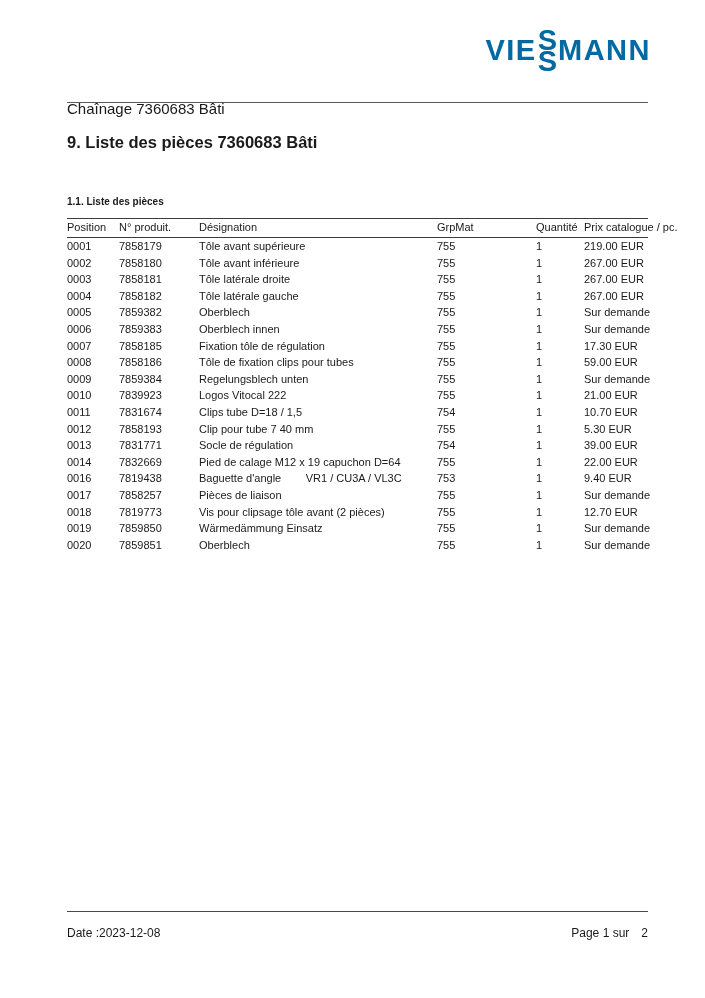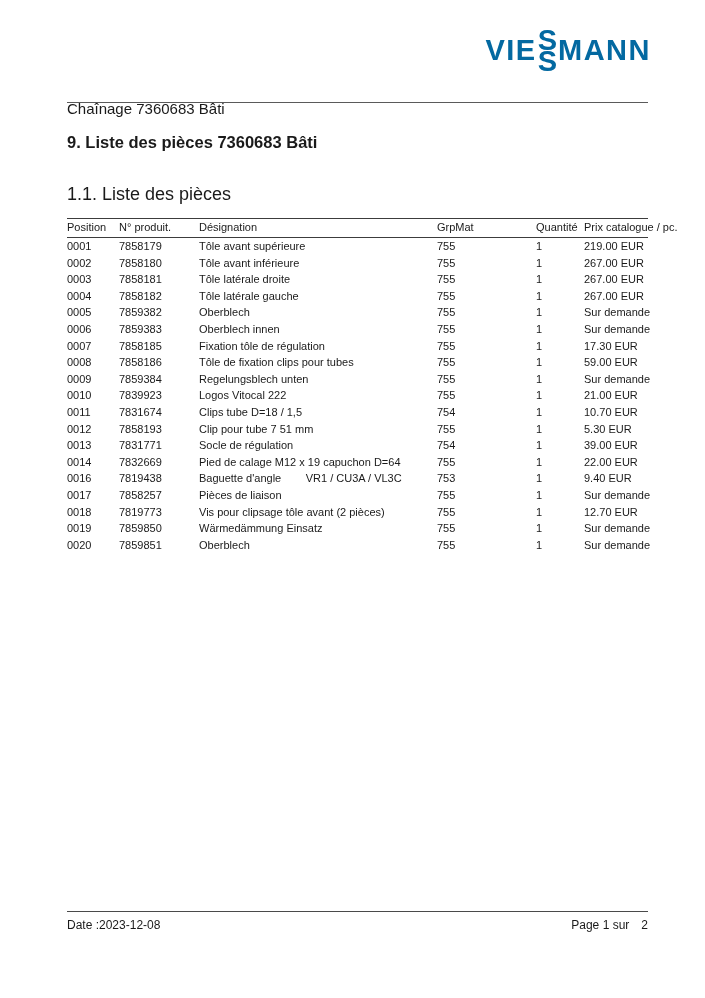--- a/index.html
+++ b/index.html
@@ -34,22 +34,22 @@
     position:absolute; top:102px; left:67px; width:581px;
     border-top:1px solid #5a5a5a; height:0;
   }
 
   
   .title {
     position:absolute; top:133px; left:67px;
     font-size:16.5px; font-weight:700;
   }
   .subtitle {
-    position:absolute; top:184px; left:67px;
-    font-size:18px; font-weight:400;
+    position:absolute; top:196px; left:67px;
+    font-size:10px; font-weight:700;
   }
 
   
   .parts-table {
     position:absolute; top:218px; left:67px; width:581px;
     font-size:11px;
   }
   .trow {
     display:grid;
     grid-template-columns:52px 80px 238px 55px 48px 108px;
@@ -60,21 +60,21 @@
     border-bottom:1px solid #3c3c3c;
     line-height:17px; padding-bottom:1px;
   }
   .cell { white-space:pre; overflow:visible; }
   .c4, .c5 { text-align:left;margin-left:44px; }
 
   
   .footer {
     position:absolute; top:911px; left:67px; width:581px;
     border-top:1px solid #4a4a4a;
-    padding-top:6px;
+    padding-top:14px;
     display:flex; justify-content:space-between;
     font-size:12px;
     gap:16px;
   }
   .page-num { margin-left:12px; }
 </style>
 </head>
 <body>
 
 <div class="page">
@@ -188,21 +188,21 @@
           <div class="cell c0">0011</div>
           <div class="cell c1">7831674</div>
           <div class="cell c2">Clips tube D=18 / 1,5</div>
           <div class="cell c3">754</div>
           <div class="cell c4">1</div>
           <div class="cell c5">10.70 EUR</div>
         </div>
         <div class="trow">
           <div class="cell c0">0012</div>
           <div class="cell c1">7858193</div>
-          <div class="cell c2">Clip pour tube 7 51 mm</div>
+          <div class="cell c2">Clip pour tube 7 40 mm</div>
           <div class="cell c3">755</div>
           <div class="cell c4">1</div>
           <div class="cell c5">5.30 EUR</div>
         </div>
         <div class="trow">
           <div class="cell c0">0013</div>
           <div class="cell c1">7831771</div>
           <div class="cell c2">Socle de régulation</div>
           <div class="cell c3">754</div>
           <div class="cell c4">1</div>

